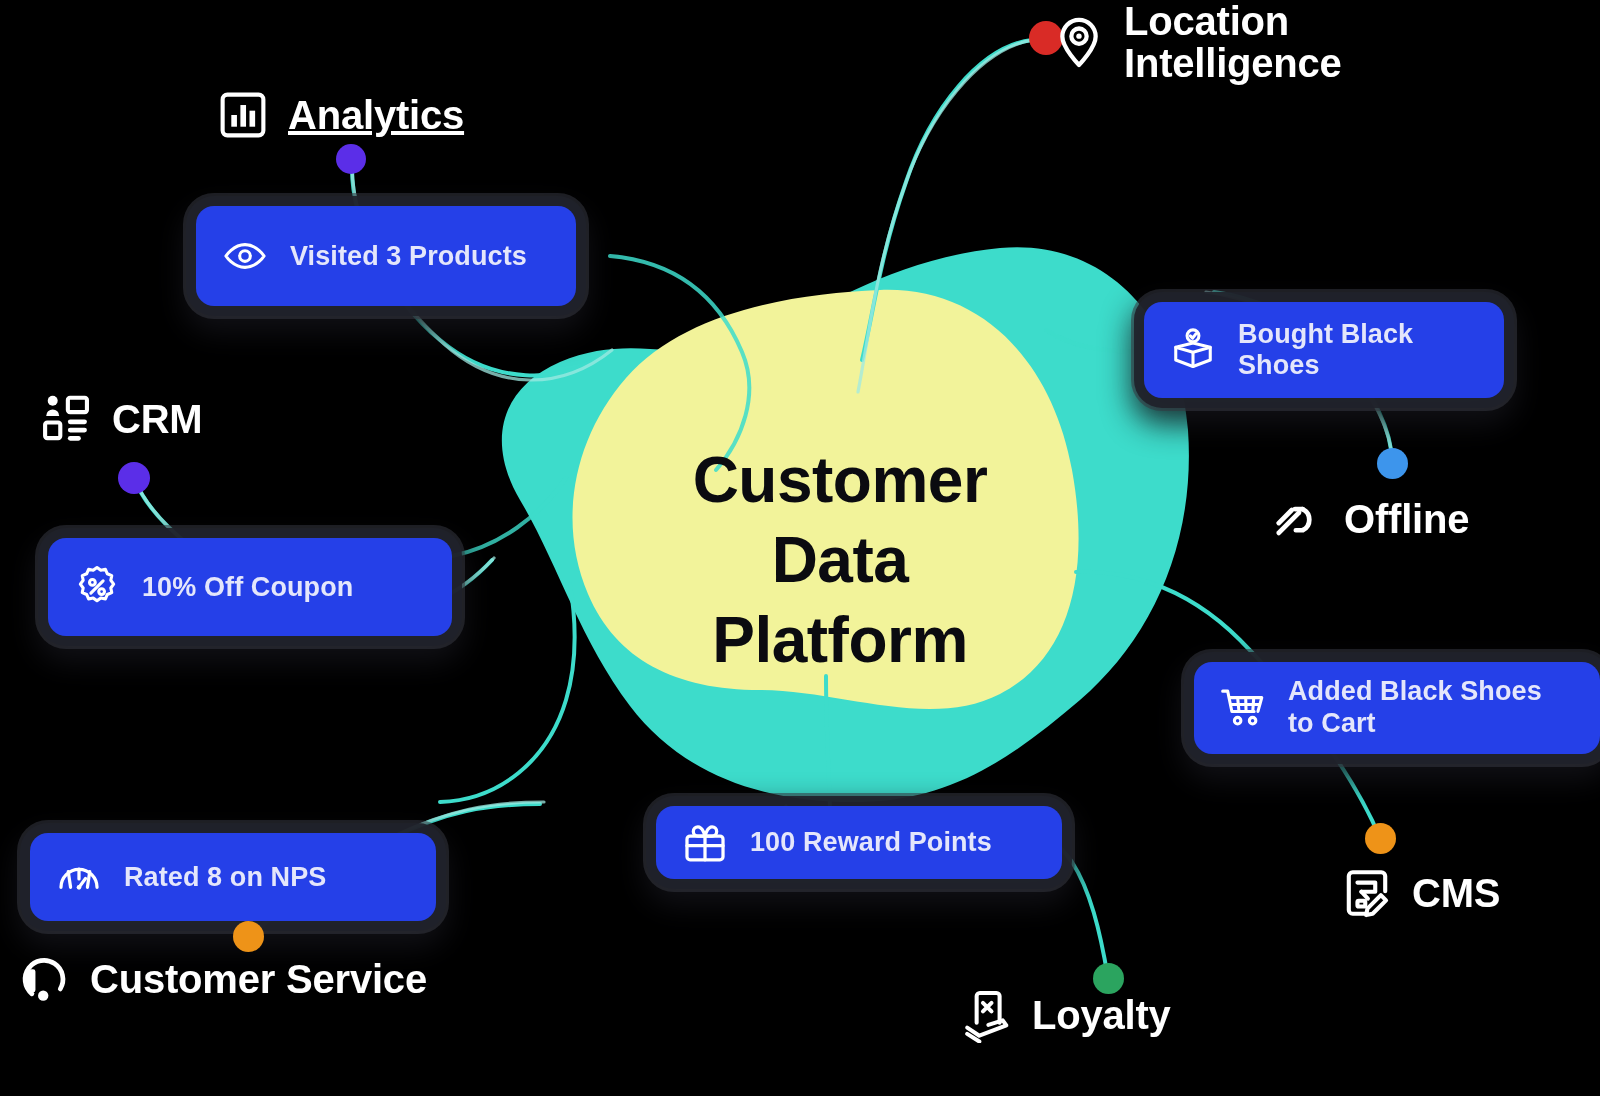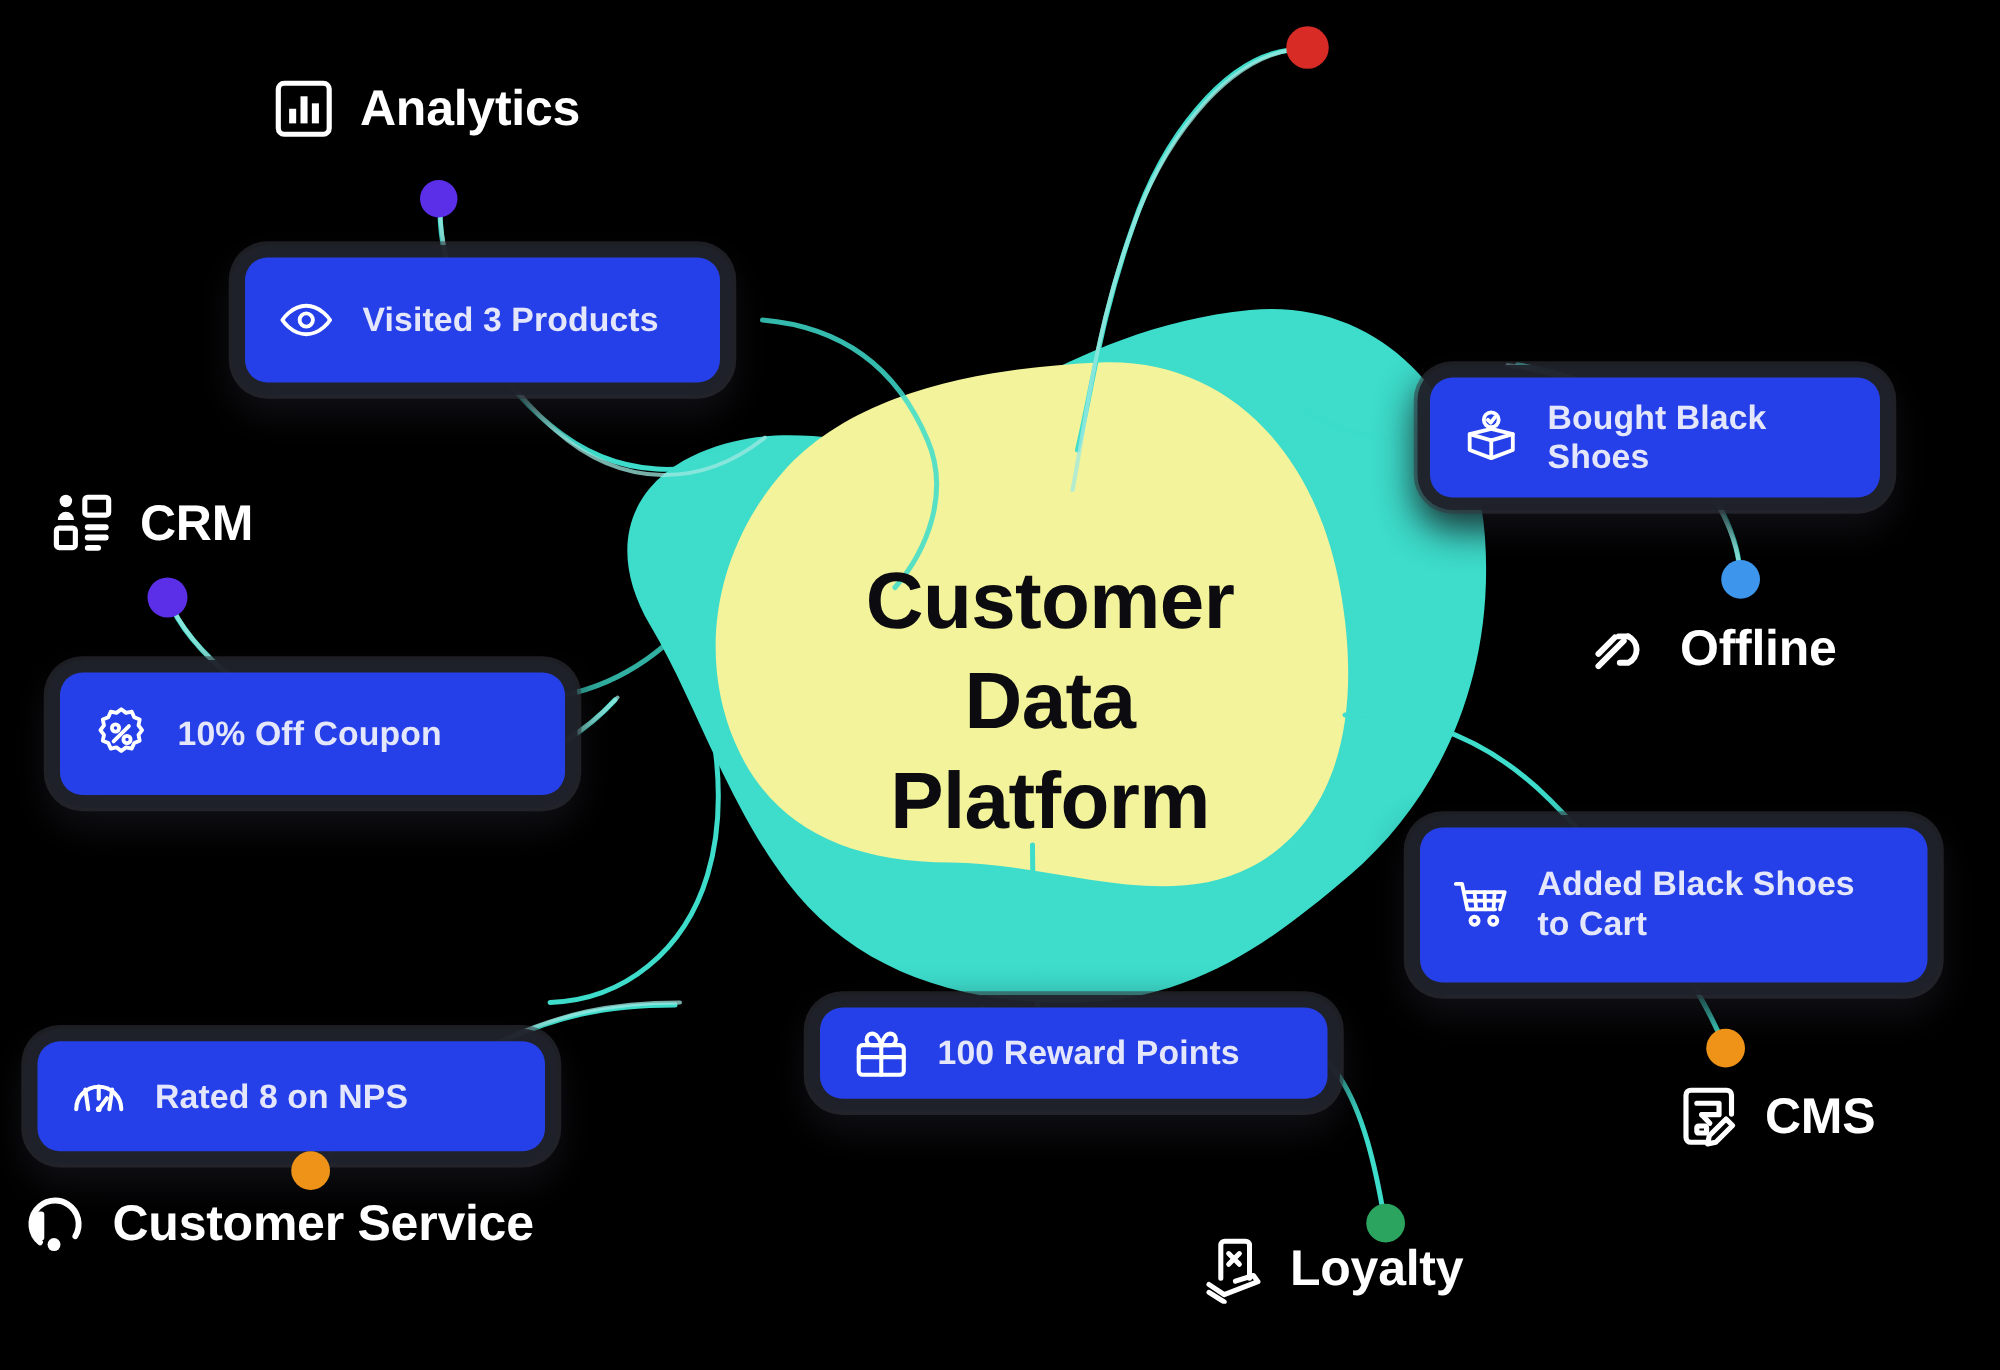--- a/index.html
+++ b/index.html
@@ -73,21 +73,21 @@
     align-items: center;
     justify-content: center;
   }
   .card .card-icon svg { display: block; }
   .card .card-label { white-space: pre-line; }
 
   .card-visited    { left: 196px;  top: 206px; width: 380px; height: 100px; }
   .card-rainy      { left: 730px;  top: 98px;  width: 426px; height: 100px; }
   .card-bought     { left: 1144px; top: 302px; width: 360px; height: 96px; }
   .card-coupon     { left: 48px;   top: 538px; width: 404px; height: 98px; }
-  .card-cart       { left: 1136px; top: 662px; width: 406px; height: 124px; }
+  .card-cart       { left: 1194px; top: 662px; width: 406px; height: 92px; }
   .card-nps        { left: 30px;   top: 833px; width: 406px; height: 88px; }
   .card-reward     { left: 656px;  top: 806px; width: 406px; height: 73px; }
   .card-cart .card-label { line-height: 1.18; }
 
   
   .src-label {
     position: absolute;
     display: flex;
     align-items: center;
     gap: 18px;
@@ -101,21 +101,21 @@
   .src-label .src-icon {
     flex: 0 0 auto;
     width: 54px;
     height: 54px;
     display: flex;
     align-items: center;
     justify-content: center;
   }
   .src-label .src-icon svg { display: block; }
 
-  .lbl-analytics { left: 216px;  top: 60px;  }
+  .lbl-analytics { left: 216px;  top: 88px; text-decoration: underline;  }
   .lbl-location  { left: 1052px; top: 0px;   }
   .lbl-crm       { left: 40px;   top: 392px; }
   .lbl-offline   { left: 1272px; top: 492px; }
   .lbl-cms       { left: 1340px; top: 866px; }
   .lbl-loyalty   { left: 960px;  top: 988px; }
   .lbl-service   { left: 18px;   top: 952px; justify-content: flex-end; }
 
   
   .dot {
     position: absolute;
@@ -284,20 +284,31 @@
         <svg width="52" height="52" viewBox="0 0 24 24" fill="none" stroke="#ffffff" stroke-width="1.9" stroke-linecap="round" stroke-linejoin="round">
           <rect x="2.6" y="2.6" width="18.8" height="18.8" rx="2.2"></rect>
           <rect x="6.6" y="12" width="2.6" height="5.4" fill="#ffffff" stroke="none"></rect>
           <rect x="10.8" y="7.4" width="2.6" height="10" fill="#ffffff" stroke="none"></rect>
           <rect x="15" y="10" width="2.6" height="7.4" fill="#ffffff" stroke="none"></rect>
         </svg>
       </span>
       <span>Analytics</span>
     </div>
 
+    <div class="src-label lbl-location">
+      <span class="src-icon">
+        <svg width="56" height="56" viewBox="0 0 24 24" fill="none" stroke="#ffffff" stroke-width="1.9" stroke-linecap="round" stroke-linejoin="round">
+          <path d="M12 22.2s7.4-7.5 7.4-12.6A7.4 7.4 0 1 0 4.6 9.6C4.6 14.7 12 22.2 12 22.2z"></path>
+          <circle cx="12" cy="9.4" r="3.4"></circle>
+          <circle cx="12" cy="9.4" r="1.2" fill="#ffffff" stroke="none"></circle>
+        </svg>
+      </span>
+      <span>Location
+Intelligence</span>
+    </div>
 
     <div class="src-label lbl-crm">
       <span class="src-icon">
         <svg width="52" height="52" viewBox="0 0 24 24" fill="#ffffff" stroke="none">
           <circle cx="5.4" cy="3.6" r="2.3"></circle>
           <path d="M2.4 10.6a3 3 0 0 1 6 0z"></path>
           <rect x="1.9" y="13.6" width="7" height="7.2" rx="1" fill="none" stroke="#ffffff" stroke-width="1.9"></rect>
           <rect x="12.4" y="2.2" width="8.8" height="6.6" rx="1" fill="none" stroke="#ffffff" stroke-width="1.9"></rect>
           <rect x="12.4" y="12.2" width="8.8" height="2.2" rx="1.1"></rect>
           <rect x="12.4" y="16" width="8.8" height="2.2" rx="1.1"></rect>

